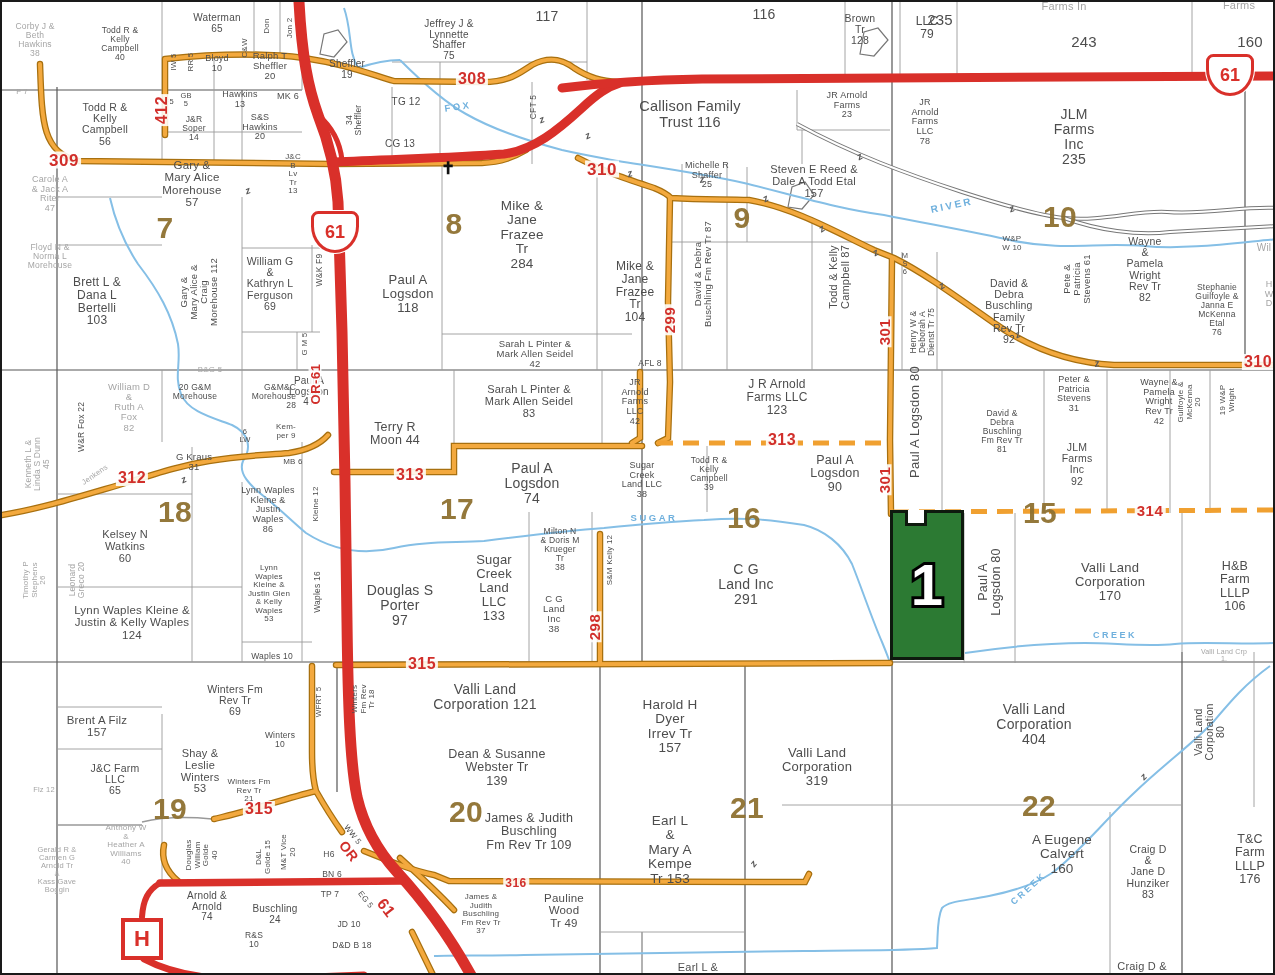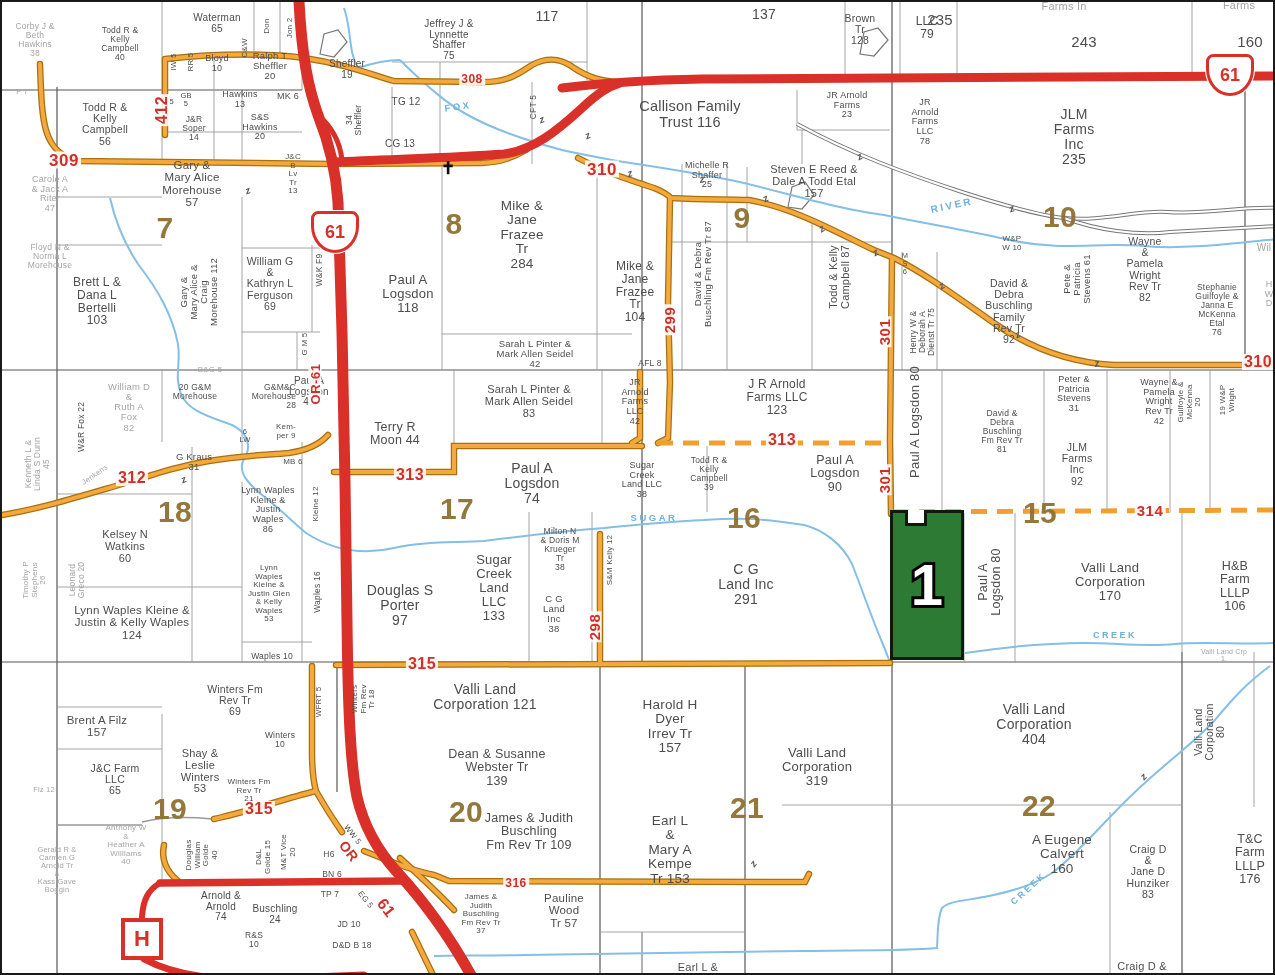--- a/index.html
+++ b/index.html
@@ -129,21 +129,21 @@
       <div class="lbl" style="left: 215px; top: 22px; font-size: 10px; transform: translate(-50%, -50%);">Waterman
 65</div>
       <div class="lbl" style="left: 243px; top: 46px; font-size: 8px; transform: translate(-50%, -50%) rotate(-90deg);">C&amp;W</div>
       <div class="lbl" style="left: 265px; top: 24px; font-size: 8px; transform: translate(-50%, -50%) rotate(-90deg);">Don</div>
       <div class="lbl" style="left: 288px; top: 26px; font-size: 8px; transform: translate(-50%, -50%) rotate(-90deg);">Jon 2</div>
       <div class="lbl" style="left: 447px; top: 38px; font-size: 10px; transform: translate(-50%, -50%);">Jeffrey J &amp;
 Lynnette
 Shaffer
 75</div>
       <div class="lbl" style="left: 545px; top: 14px; font-size: 14px; transform: translate(-50%, -50%);">117</div>
-      <div class="lbl" style="left: 762px; top: 12px; font-size: 14px; transform: translate(-50%, -50%);">137</div>
+      <div class="lbl" style="left: 762px; top: 12px; font-size: 14px; transform: translate(-50%, -50%);">116</div>
       <div class="lbl" style="left: 938px; top: 18px; font-size: 15px; transform: translate(-50%, -50%);">235</div>
       <div class="lbl" style="left: 858px; top: 28px; font-size: 10.5px; transform: translate(-50%, -50%);">Brown
 Tr
 128</div>
       <div class="lbl" style="left: 925px; top: 26px; font-size: 12px; transform: translate(-50%, -50%);">LLC
 79</div>
       <div class="lbl f" style="left: 1062px; top: 5px; font-size: 11px; transform: translate(-50%, -50%);">Farms In</div>
       <div class="lbl" style="left: 1082px; top: 40px; font-size: 15px; transform: translate(-50%, -50%);">243</div>
       <div class="lbl f" style="left: 1237px; top: 4px; font-size: 11px; transform: translate(-50%, -50%);">Farms</div>
       <div class="lbl" style="left: 1248px; top: 40px; font-size: 15px; transform: translate(-50%, -50%);">160</div>
@@ -489,45 +489,45 @@
 Jane D
 Hunziker
 83</div>
       <div class="lbl" style="left: 1248px; top: 858px; font-size: 12.5px; transform: translate(-50%, -50%);">T&amp;C
 Farm
 LLLP
 176</div>
       <div class="lbl" style="left: 1208px; top: 730px; font-size: 10.5px; transform: translate(-50%, -50%) rotate(-90deg);">Valli Land
 Corporation
 80</div>
-      <div class="lbl" style="left: 205px; top: 905px; font-size: 10px; transform: translate(-50%, -50%); margin-left: 14px;">Arnold &amp;
+      <div class="lbl" style="left: 205px; top: 905px; font-size: 10px; transform: translate(-50%, -50%);">Arnold &amp;
 Arnold
 74</div>
       <div class="lbl" style="left: 273px; top: 913px; font-size: 10px; transform: translate(-50%, -50%);">Buschling
 24</div>
       <div class="lbl" style="left: 252px; top: 938px; font-size: 8.5px; transform: translate(-50%, -50%);">R&amp;S
 10</div>
       <div class="lbl" style="left: 327px; top: 853px; font-size: 8.5px; transform: translate(-50%, -50%);">H6</div>
       <div class="lbl" style="left: 330px; top: 873px; font-size: 8.5px; transform: translate(-50%, -50%);">BN 6</div>
       <div class="lbl" style="left: 328px; top: 893px; font-size: 8.5px; transform: translate(-50%, -50%);">TP 7</div>
       <div class="lbl" style="left: 347px; top: 923px; font-size: 8.5px; transform: translate(-50%, -50%);">JD 10</div>
       <div class="lbl" style="left: 350px; top: 944px; font-size: 8.5px; transform: translate(-50%, -50%);">D&amp;D B 18</div>
       <div class="lbl" style="left: 363px; top: 898px; font-size: 8px; transform: translate(-50%, -50%) rotate(52deg);">EG 5</div>
       <div class="lbl" style="left: 350px; top: 833px; font-size: 8px; transform: translate(-50%, -50%) rotate(52deg);">WW 5</div>
       <div class="lbl" style="left: 479px; top: 912px; font-size: 8px; transform: translate(-50%, -50%);">James &amp;
 Judith
 Buschling
 Fm Rev Tr
 37</div>
       <div class="lbl" style="left: 562px; top: 908px; font-size: 11.5px; transform: translate(-50%, -50%);">Pauline
 Wood
-Tr 57</div>
+Tr 49</div>
       <div class="lbl" style="left: 688px; top: 966px; font-size: 11px; transform: translate(-50%, -50%); margin-left: 8px;">Earl L &amp;</div>
       <div class="lbl" style="left: 1140px; top: 965px; font-size: 11px; transform: translate(-50%, -50%);">Craig D &amp;</div>
-      <div class="lbl route" style="left: 470px; top: 77px; font-size: 12px; transform: translate(-50%, -50%);">308</div>
+      <div class="lbl route" style="left: 470px; top: 77px; font-size: 16px; transform: translate(-50%, -50%);">308</div>
       <div class="lbl route" style="left: 62px; top: 158px; font-size: 17px; transform: translate(-50%, -50%);">309</div>
       <div class="lbl route" style="left: 600px; top: 167px; font-size: 17px; transform: translate(-50%, -50%);">310</div>
       <div class="lbl route" style="left: 1256px; top: 360px; font-size: 16px; transform: translate(-50%, -50%);">310</div>
       <div class="lbl route" style="left: 130px; top: 476px; font-size: 16px; transform: translate(-50%, -50%);">312</div>
       <div class="lbl route" style="left: 408px; top: 473px; font-size: 16px; transform: translate(-50%, -50%);">313</div>
       <div class="lbl route" style="left: 780px; top: 438px; font-size: 16px; transform: translate(-50%, -50%);">313</div>
       <div class="lbl route" style="left: 1148px; top: 508px; font-size: 15px; transform: translate(-50%, -50%);">314</div>
       <div class="lbl route" style="left: 420px; top: 662px; font-size: 16px; transform: translate(-50%, -50%);">315</div>
       <div class="lbl route" style="left: 514px; top: 881px; font-size: 12px; transform: translate(-50%, -50%);">316</div>
       <div class="lbl route" style="left: 257px; top: 807px; font-size: 16px; transform: translate(-50%, -50%);">315</div>

